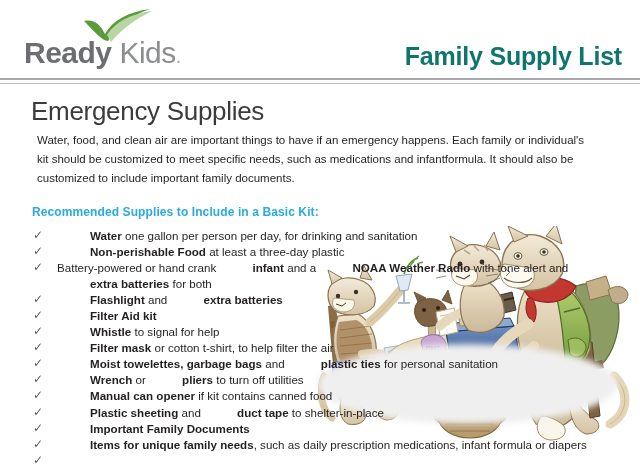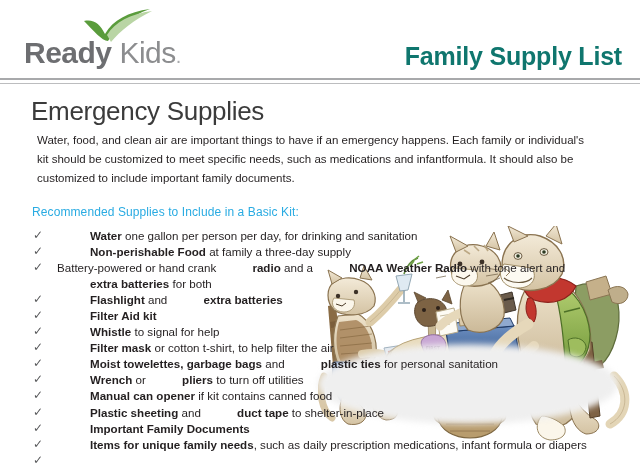--- a/index.html
+++ b/index.html
@@ -113,21 +113,21 @@
     line-height: 19px;
     color: #231f20;
     margin-left: 13px;
   }
 
   .list-heading {
     position: absolute;
     left: 32px;
     top: 119px;
     font-size: 12px;
-    font-weight: normal;
+    font-weight: bold;
     color: #29abe2;
     letter-spacing: 0.1px;
   }
 
   .supply-list {
     position: absolute;
     left: 32px;
     top: 142px;
     width: 580px;
     list-style: none;
@@ -415,26 +415,26 @@
 
   <ul class="supply-list">
 
     <li class="supply-item">
       <span class="check-icon">✓</span>
       <b>Water</b><span> one gallon per person per day, for drinking and sanitation</span>
     </li>
 
     <li class="supply-item">
       <span class="check-icon">✓</span>
-      <b>Non-perishable Food</b><span> at family a three-day supply</span>
-    </li>
-
-    <li class="supply-item">
-      <span class="check-icon">✓</span>
-      <span>Battery-powered or hand crank </span><b>radio</b><span> and a </span><b>NOAA Weather Radio</b><span> with tone alert and </span><b>extra batteries</b><span> for both</span>
+      <b>Non-perishable Food</b><span> at least a three-day plastic</span>
+    </li>
+
+    <li class="supply-item">
+      <span class="check-icon">✓</span>
+      <span>Battery-powered or hand crank </span><b>infant</b><span> and a </span><b>NOAA Weather Radio</b><span> with tone alert and </span><b>extra batteries</b><span> for both</span>
     </li>
 
     <li class="supply-item">
       <span class="check-icon">✓</span>
       <b>Flashlight</b><span> and </span><b>extra batteries</b>
     </li>
 
     <li class="supply-item">
       <span class="check-icon">✓</span>
       <b>Filter Aid kit</b>

